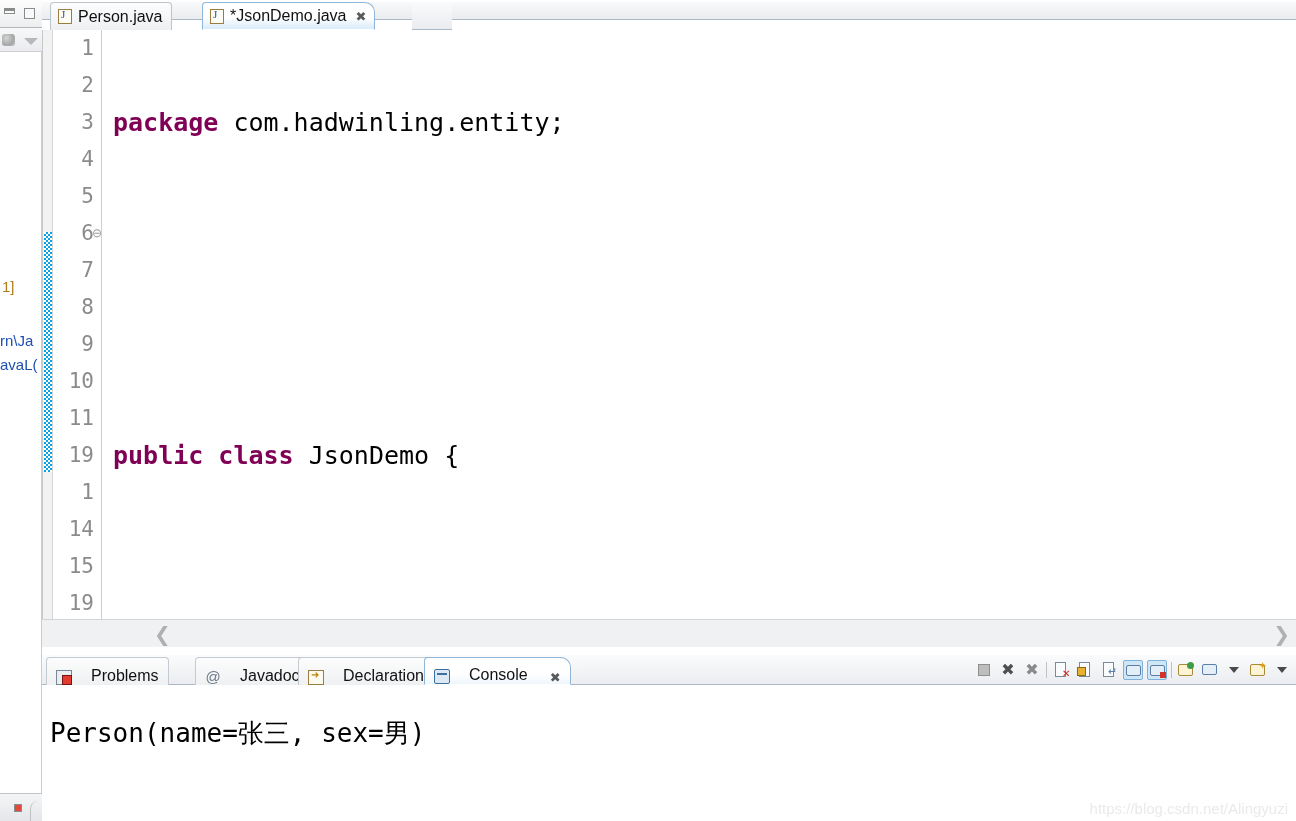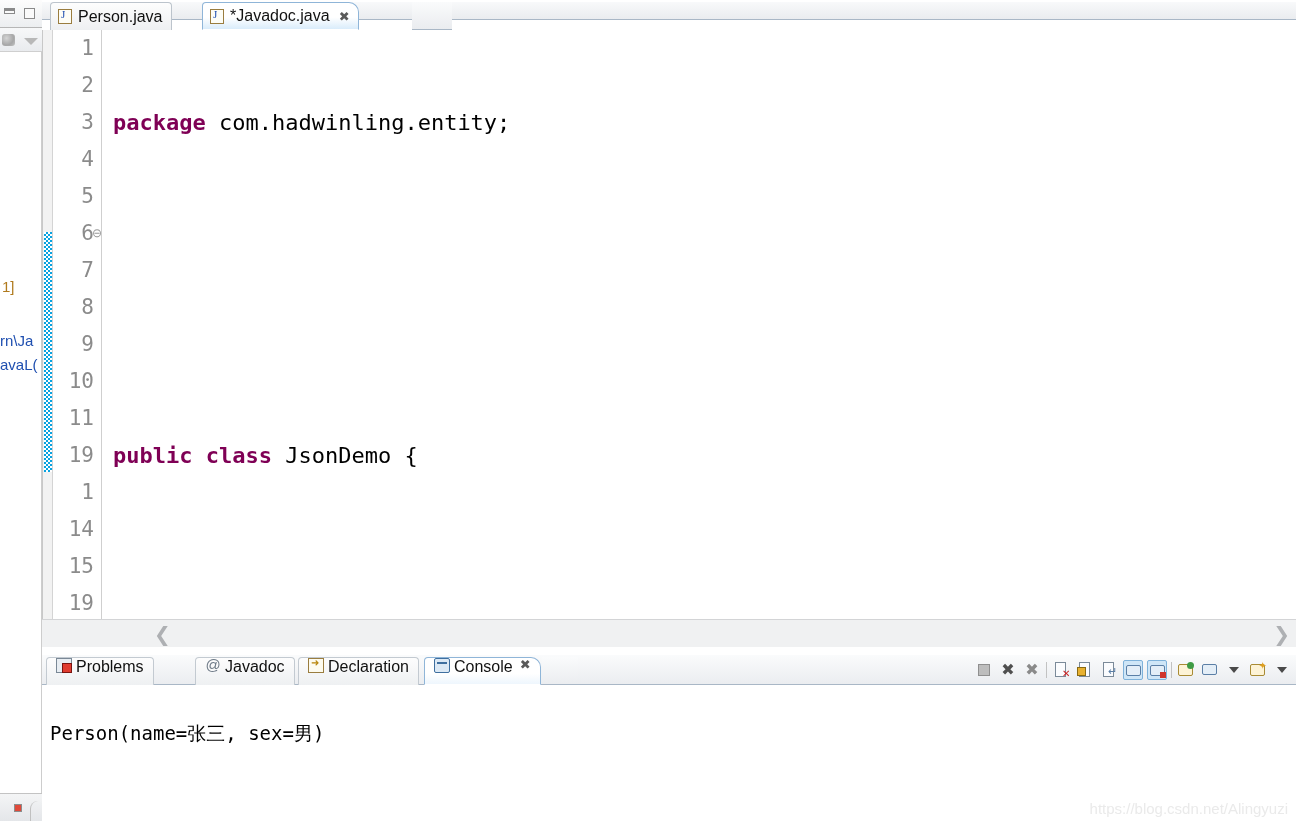--- a/index.html
+++ b/index.html
@@ -144,21 +144,21 @@
     font-family: "DejaVu Sans Mono", monospace;
     font-size: 21px; color: #8b8b8b; line-height: 37px; height: 37px;
   }
   .fold {
     position: absolute; right: -2px; width: 12px; height: 37px;
     line-height: 37px; text-align: center; font-size: 12px; color: #9b9b9b;
   }
   #code-text {
     position: absolute; left: 62px; top: 0; right: 12px; height: 589px;
     font-family: "DejaVu Sans Mono", monospace;
-    font-size: 22px; line-height: 37px;
+    font-size: 25px; line-height: 37px;
     color: #000000; white-space: pre;
   }
   .cline { position: relative; height: 37px; padding-left: 8px; }
   .kw  { color: #7f0055; font-weight: bold; }
 
   #vscroll-right {
     position: absolute; right: 0; top: 0; width: 12px; height: 589px;
     background: #ffffff;
   }
 
@@ -178,21 +178,21 @@
     position: absolute; left: 42px; top: 655px; width: 1254px; height: 166px;
     background: #ffffff;
   }
   #console-tabbar {
     position: absolute; left: 0; top: 0; width: 1254px; height: 30px;
     background: linear-gradient(#fafbfc,#ebedf0);
     border-bottom: 1px solid #a9b7c6;
   }
   .ctab {
     position: absolute; top: 2px; height: 28px;
-    display: flex; align-items: flex-start; gap: 4px;
+    display: flex; align-items: flex-end; gap: 19px;
     padding: 0 9px; font-size: 16px; color: #111; white-space: nowrap;
   }
   .ctab.inactive {
     background: linear-gradient(#fdfdfd,#eef0f2);
     border-left: 1px solid #c3cad1; border-right: 1px solid #c3cad1;
     border-top: 1px solid #c3cad1;
     border-top-left-radius: 4px; border-top-right-radius: 4px;
   }
   .ctab.active {
     background: linear-gradient(#ffffff 0%,#ffffff 60%,#eef6fd 100%);
@@ -268,21 +268,21 @@
     font-size: 15px; color: #101010;
     background: #ffffff;
     border-bottom: 1px solid #cfd2d6;
     white-space: nowrap;
   }
   #console-output {
     position: absolute; left: 0; top: 55px; width: 1254px; bottom: 0;
     background: #ffffff;
     padding: 6px 0 0 8px;
     font-family: "DejaVu Sans Mono", monospace;
-    font-size: 19px; line-height: 34px;
+    font-size: 26px; line-height: 34px;
     color: #000;
     white-space: pre;
   }
   #watermark {
     position: absolute; right: 8px; bottom: 4px;
     font-size: 15px; color: #eaeaea;
     font-family: "Liberation Sans", sans-serif;
     white-space: nowrap;
   }
   #topsliver {
@@ -315,21 +315,21 @@
 
 <div id="editor-part">
 
   <div id="editor-tabbar">
     <div class="etab inactive">
       <span class="jfile-icon"></span>
       <span>Person.java</span>
     </div>
     <div class="etab active">
       <span class="jfile-icon"></span>
-      <span>*Javadoc.java</span>
+      <span>*JsonDemo.java</span>
       <span class="tab-close">✖</span>
     </div>
     <div class="tabtail"></div>
   </div>
 
   <div id="code-area">
 
     <div id="annot-ruler">
       <div id="changebar"></div>
     </div>

